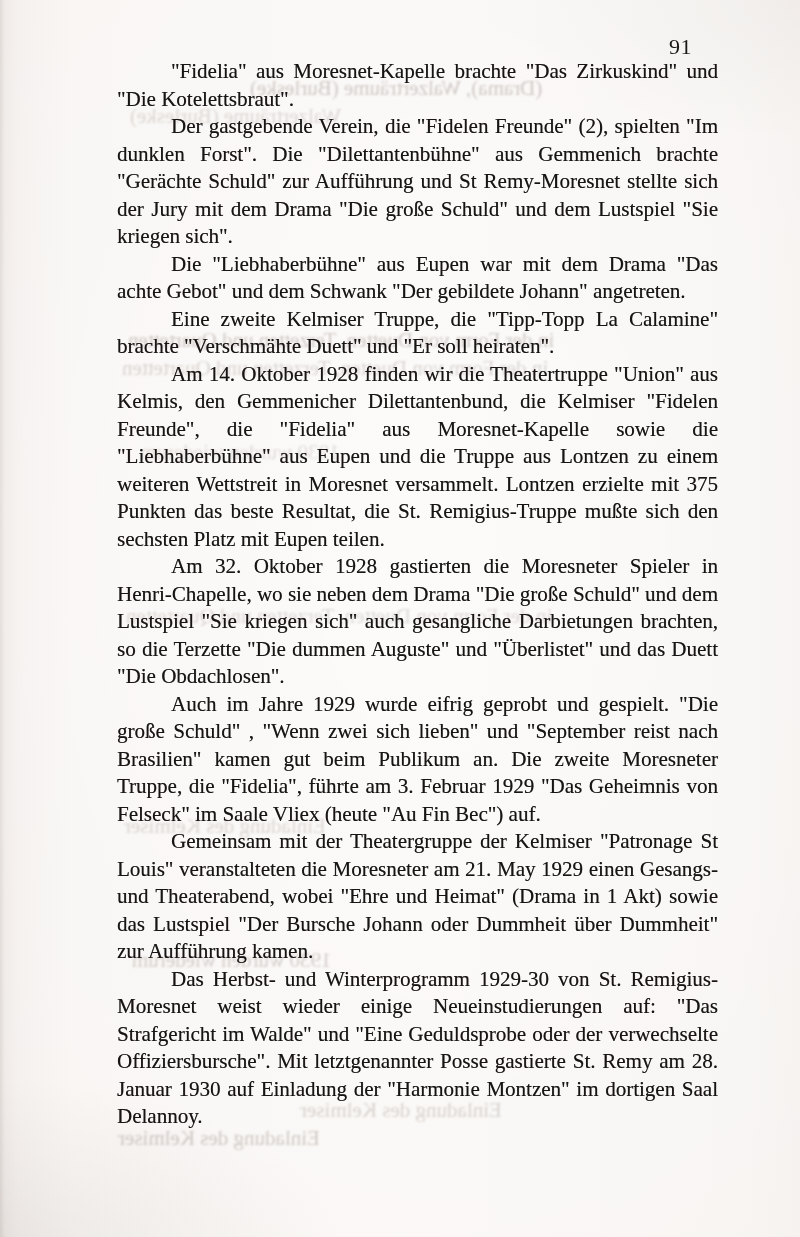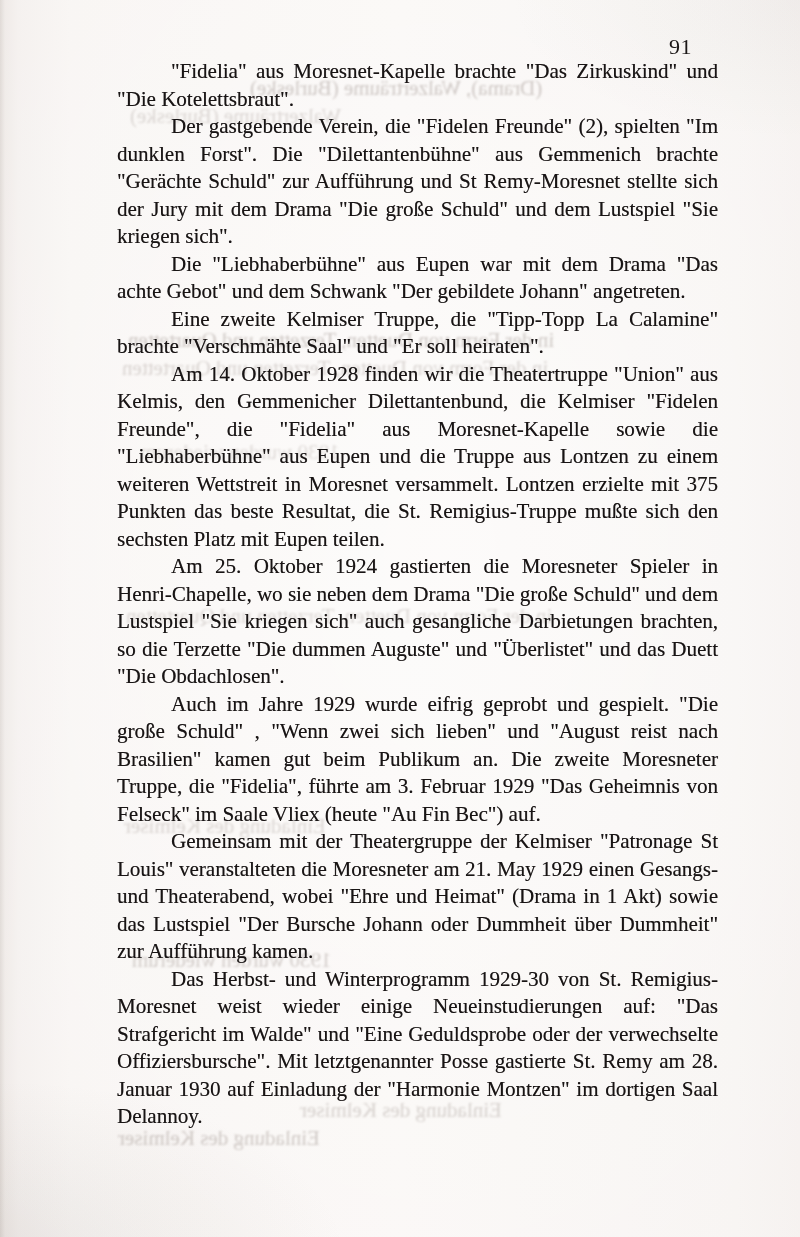--- a/index.html
+++ b/index.html
@@ -92,21 +92,21 @@
     <div class="bleed b8">Einladung des Kelmiser</div>
     <div class="bleed b9">Einladung des Kelmiser</div>
   </div>
 
   <div class="page-number">91</div>
 
   <div class="text-col">
     <p>"Fidelia" aus Moresnet-Kapelle brachte "Das Zirkuskind" und "Die Kotelettsbraut".</p>
     <p>Der gastgebende Verein, die "Fidelen Freunde" (2), spielten "Im dunklen Forst". Die "Dilettantenbühne" aus Gemmenich brachte "Gerächte Schuld" zur Aufführung und St Remy-Moresnet stellte sich der Jury mit dem Drama "Die große Schuld" und dem Lustspiel "Sie kriegen sich".</p>
     <p>Die "Liebhaberbühne" aus Eupen war mit dem Drama "Das achte Gebot" und dem Schwank "Der gebildete Johann" angetreten.</p>
-    <p>Eine zweite Kelmiser Truppe, die "Tipp-Topp La Calamine" brachte "Verschmähte Saal" und "Er soll heiraten".</p>
+    <p>Eine zweite Kelmiser Truppe, die "Tipp-Topp La Calamine" brachte "Verschmähte Duett" und "Er soll heiraten".</p>
     <p>Am 14. Oktober 1928 finden wir die Theatertruppe "Union" aus Kelmis, den Gemmenicher Dilettantenbund, die Kelmiser "Fidelen Freunde", die "Fidelia" aus Moresnet-Kapelle sowie die "Liebhaberbühne" aus Eupen und die Truppe aus Lontzen zu einem weiteren Wettstreit in Moresnet versammelt. Lontzen erzielte mit 375 Punkten das beste Resultat, die St. Remigius-Truppe mußte sich den sechsten Platz mit Eupen teilen.</p>
-    <p>Am 25. Oktober 1924 gastierten die Moresneter Spieler in Henri-Chapelle, wo sie neben dem Drama "Die große Schuld" und dem Lustspiel "Sie kriegen sich" auch gesangliche Darbietungen brachten, so die Terzette "Die dummen Auguste" und "Überlistet" und das Duett "Die Obdachlosen".</p>
-    <p>Auch im Jahre 1929 wurde eifrig geprobt und gespielt. "Die große Schuld" , "Wenn zwei sich lieben" und "August reist nach Brasilien" kamen gut beim Publikum an. Die zweite Moresneter Truppe, die "Fidelia", führte am 3. Februar 1929 "Das Geheimnis von Felseck" im Saale Vliex (heute "Au Fin Bec") auf.</p>
+    <p>Am 32. Oktober 1928 gastierten die Moresneter Spieler in Henri-Chapelle, wo sie neben dem Drama "Die große Schuld" und dem Lustspiel "Sie kriegen sich" auch gesangliche Darbietungen brachten, so die Terzette "Die dummen Auguste" und "Überlistet" und das Duett "Die Obdachlosen".</p>
+    <p>Auch im Jahre 1929 wurde eifrig geprobt und gespielt. "Die große Schuld" , "Wenn zwei sich lieben" und "September reist nach Brasilien" kamen gut beim Publikum an. Die zweite Moresneter Truppe, die "Fidelia", führte am 3. Februar 1929 "Das Geheimnis von Felseck" im Saale Vliex (heute "Au Fin Bec") auf.</p>
     <p>Gemeinsam mit der Theatergruppe der Kelmiser "Patronage St Louis" veranstalteten die Moresneter am 21. May 1929 einen Gesangs- und Theaterabend, wobei "Ehre und Heimat" (Drama in 1 Akt) sowie das Lustspiel "Der Bursche Johann oder Dummheit über Dummheit" zur Aufführung kamen.</p>
     <p>Das Herbst- und Winterprogramm 1929-30 von St. Remigius-Moresnet weist wieder einige Neueinstudierungen auf: "Das Strafgericht im Walde" und "Eine Geduldsprobe oder der verwechselte Offiziersbursche". Mit letztgenannter Posse gastierte St. Remy am 28. Januar 1930 auf Einladung der "Harmonie Montzen" im dortigen Saal Delannoy.</p>
   </div>
 
 </div>
 
 </body></html>

